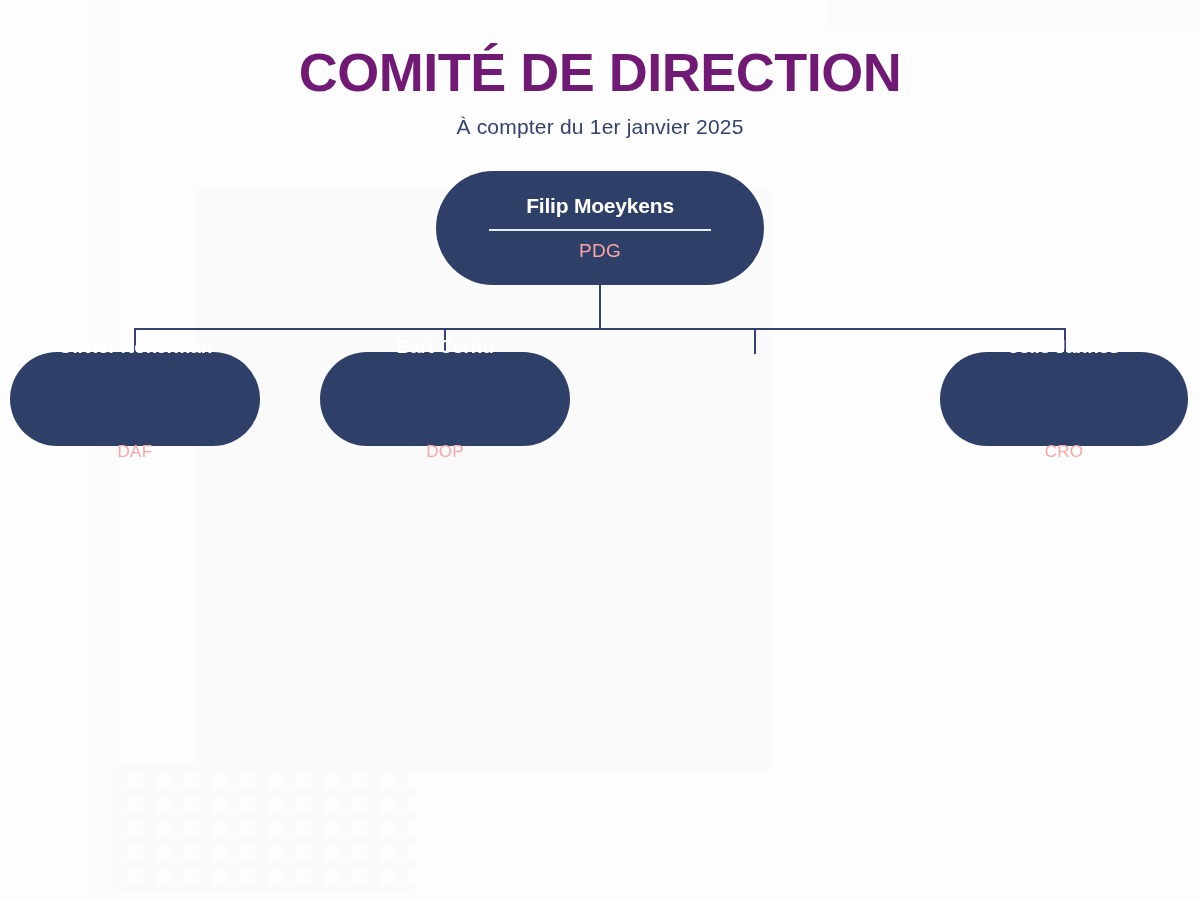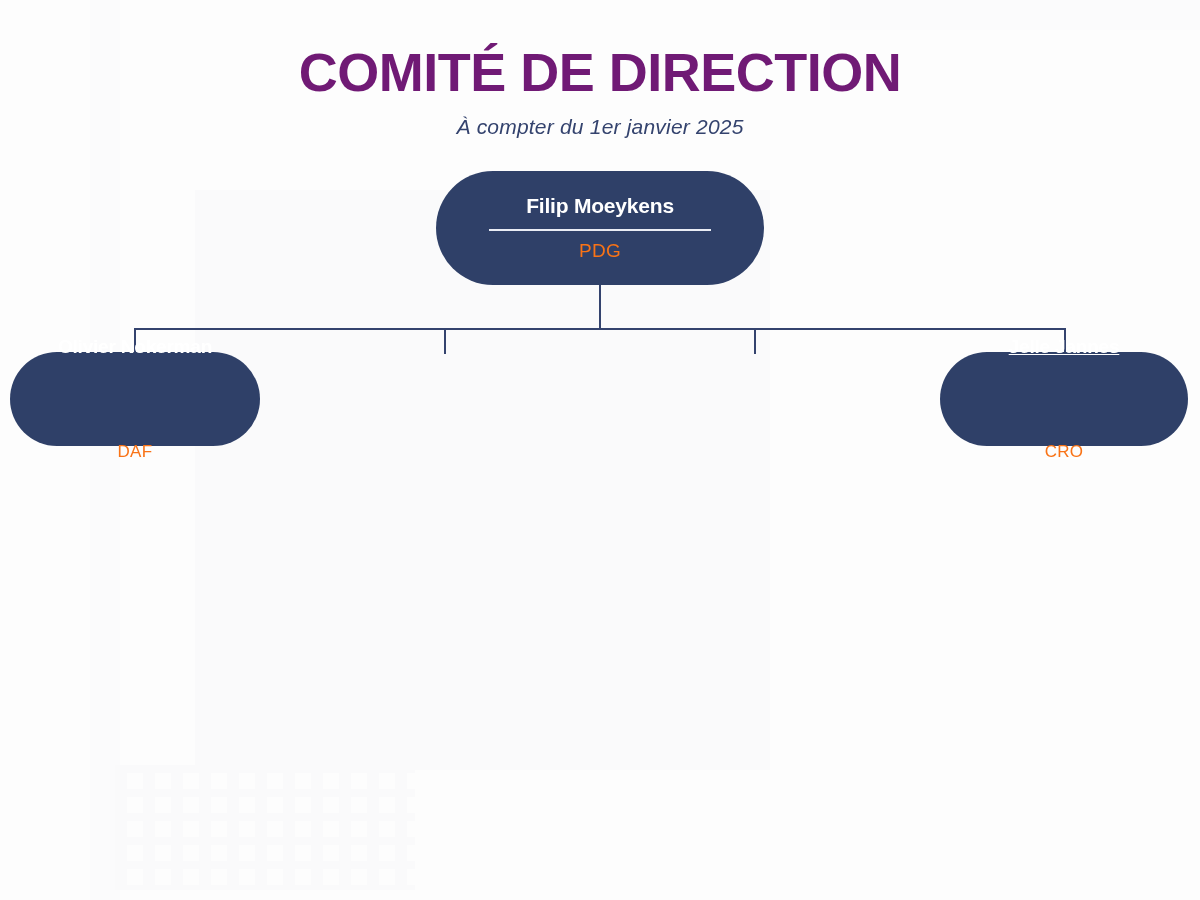--- a/index.html
+++ b/index.html
@@ -40,21 +40,20 @@
   .chart-title {
     font-size:54px;
     font-weight:bold;
     letter-spacing:-0.5px;
     color:#701a75;
     line-height:1.05;
   }
   .chart-subtitle {
     margin-top:14px;
     font-size:21px;
-    font-style:italic;
     color:#34436e;
     letter-spacing:0.2px;
   }
 
   
   .org-canvas {
     position:absolute;
     left:0; top:8px;
     width:1200px;
     height:900px;
@@ -81,21 +80,21 @@
     white-space:nowrap;
   }
   .node-divider {
     height:2px;
     background:#e9ecf4;
     margin:9px 0 7px 0;
   }
   .node-role {
     font-size:17px;
     font-weight:400;
-    color:#f97316;
+    color:#fca5a5;
     letter-spacing:0.3px;
     white-space:nowrap;
   }
 
   
   .node-root {
     left:436px; top:163px;
     width:328px; height:114px;
   }
   .node-root .node-name { font-size:21px; }
@@ -104,21 +103,21 @@
 
   
   .node-child { top:344px; height:94px;gap:36px; }
   .node-child .node-divider { margin:7px 0 5px 0; }
   .node-child-0 { left:10px;   width:250px; }
   .node-child-0 .node-divider { width:185px; }
   .node-child-1 { left:320px;  width:250px; }
   .node-child-1 .node-divider { width:185px; }
   .node-child-2 { left:630px;  width:250px; }
   .node-child-2 .node-divider { width:185px; }
-  .node-child-3 { left:940px;  width:248px;text-decoration:underline; }
+  .node-child-3 { left:940px;  width:248px; }
   .node-child-3 .node-divider { width:185px; }
 
   
   .connector {
     position:absolute;
     background:#34436e;
     z-index:1;
   }
   .conn-root-stem { left:599px; top:277px; width:2px;   height:45px; }
   .conn-bus       { left:134px; top:320px; width:932px; height:2px;  }
@@ -155,20 +154,25 @@
     <div class="node-divider"></div>
     <div class="node-role">PDG</div>
   </div>
 
   <div class="org-node node-child node-child-0">
     <div class="node-name">Olivier Nokerman</div>
     <div class="node-divider"></div>
     <div class="node-role">DAF</div>
   </div>
 
+  <div class="org-node node-child node-child-1">
+    <div class="node-name">Bart Cornu</div>
+    <div class="node-divider"></div>
+    <div class="node-role">DOP</div>
+  </div>
 
 
   <div class="org-node node-child node-child-3">
     <div class="node-name">Jelle Jannes</div>
     <div class="node-divider"></div>
     <div class="node-role">CRO</div>
   </div>
 
 </div>
 

